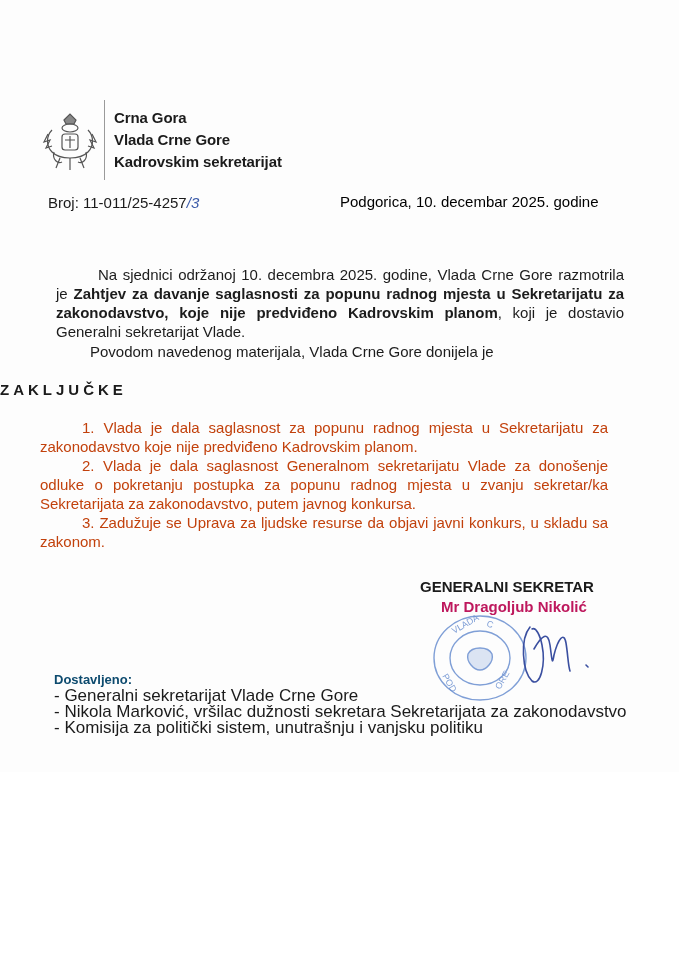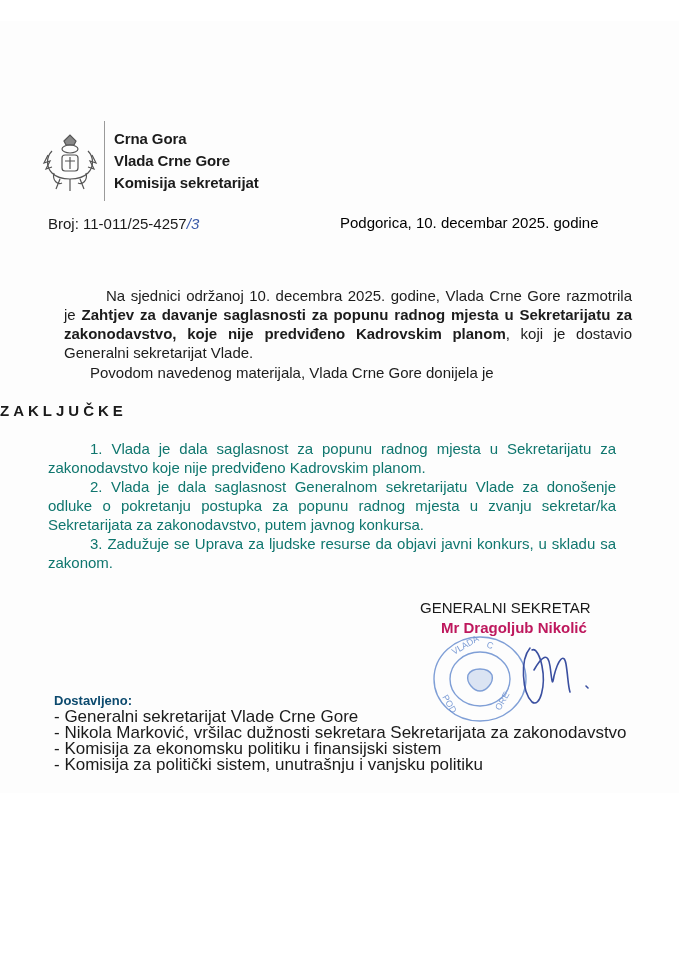--- a/index.html
+++ b/index.html
@@ -1,39 +1,39 @@
 <!DOCTYPE html>
 <html><head>
   <meta charset="utf-8">
   <style>
     html, body { margin: 0; padding: 0; }
     body {
       width: 679px; height: 960px; background: #ffffff; position: relative; overflow: hidden;
       font-family: "Liberation Sans", "DejaVu Sans", sans-serif; color: #1a1a1a;
     }
-    .page { position: absolute; left: 0; top: 0; width: 679px; height: 772px; background: #fdfdfd; margin-top: 21px; }
+    .page { position: absolute; left: 0; top: 0; width: 679px; height: 772px; background: #fdfdfd; }
     .crest { position: absolute; left: 42px; top: 112px; width: 56px; height: 60px; }
     .header-divider { position: absolute; left: 104px; top: 100px; width: 1px; height: 80px; background: #9a9a9a; }
     .header-lines { position: absolute; left: 114px; top: 107px; font-size: 15px; line-height: 22px; font-weight: bold; color: #1b1b1b; }
     .header-lines div { white-space: nowrap; letter-spacing: -0.1px; }
     .ref { position: absolute; left: 48px; top: 194px; font-size: 15px; color: #1b1b1b; white-space: nowrap; text-align: right; }
     .ref .hand { color: #3a5aa8; font-style: italic; font-size: 15px; }
     .place-date { position: absolute; left: 340px; top: 193px; font-size: 15px; color: #000000; white-space: nowrap; }
-    .body-text { position: absolute; left: 64px; width: 568px; font-size: 15px; line-height: 19px; color: #1c1c1c; text-align: justify; }
+    .body-text { position: absolute; left: 56px; width: 568px; font-size: 15px; line-height: 19px; color: #1c1c1c; text-align: justify; }
     .p1 { top: 265px; }
     .p1 .indent { display: inline-block; width: 42px; }
     .bold { font-weight: bold; }
     .p2 { top: 342px; left: 90px; white-space: nowrap; }
     .conclusions-title { position: absolute; left: 0; width: 679px; top: 381px; font-weight: bold; font-size: 15px; letter-spacing: 4px; color: #1b1b1b; }
-    .item { position: absolute; left: 48px; width: 568px; font-size: 15px; line-height: 19px; text-align: justify; color: #0f766e; }
+    .item { position: absolute; left: 40px; width: 568px; font-size: 15px; line-height: 19px; text-align: justify; color: #c2410c; }
     .item .indent { display: inline-block; width: 42px; }
     .i1 { top: 418px; }
     .i2 { top: 456px; }
     .i3 { top: 513px; }
-    .sig-title { position: absolute; left: 420px; top: 578px; font-size: 15px; font-weight: normal; color: #1b1b1b; white-space: nowrap; }
+    .sig-title { position: absolute; left: 420px; top: 578px; font-size: 15px; font-weight: bold; color: #1b1b1b; white-space: nowrap; }
     .sig-name { position: absolute; left: 441px; top: 598px; font-size: 15px; font-weight: bold; color: #be185d; white-space: nowrap; }
     .stamp { position: absolute; left: 428px; top: 610px; width: 110px; height: 95px; }
     .signature { position: absolute; left: 512px; top: 615px; width: 80px; height: 75px; }
     .dist-title { position: absolute; left: 54px; top: 672px; font-size: 13px; font-weight: bold; color: #0c4a6e; }
     .dist-list { position: absolute; left: 54px; top: 688px; font-size: 17px; line-height: 16px; color: #1b1b1b; margin: 0; padding: 0; list-style: none; }
     .dist-list li { white-space: nowrap; }
   </style>
 </head>
 <body>
 
@@ -51,21 +51,21 @@
       <path d="M18 46 L14 56 M38 46 L42 56 M28 46 L28 58"></path>
       <path d="M12 40 C10 48 16 52 20 50 M44 40 C46 48 40 52 36 50"></path>
     </g>
   </svg>
 
   <div class="header-divider"></div>
 
   <div class="header-lines">
     <div>Crna Gora</div>
     <div>Vlada Crne Gore</div>
-    <div>Komisija sekretarijat</div>
+    <div>Kadrovskim sekretarijat</div>
   </div>
 
   <div class="ref">
     <span>Broj: 11-011/25-4257</span><span class="hand">/3</span>
   </div>
 
   <div class="place-date">Podgorica, 10. decembar 2025. godine</div>
 
   <div class="body-text p1">
     <span class="indent"></span><span>Na sjednici održanoj 10. decembra 2025. godine, Vlada Crne Gore razmotrila je </span><span class="bold">Zahtjev za davanje saglasnosti za popunu radnog mjesta u Sekretarijatu za zakonodavstvo, koje nije predviđeno Kadrovskim planom</span><span>, koji je dostavio Generalni sekretarijat Vlade.</span>
@@ -107,17 +107,16 @@
       <path d="M18 12 C8 24 10 56 20 66 C28 72 34 50 30 30 C28 20 24 12 20 14"></path>
       <path d="M22 34 C30 20 36 16 38 30 C40 44 40 52 42 40 C46 24 52 16 54 28 C56 40 56 50 58 56"></path>
       <path d="M74 50 L76 52"></path>
     </g>
   </svg>
 
   <div class="dist-title">Dostavljeno:</div>
   <ul class="dist-list">
     <li>- Generalni sekretarijat Vlade Crne Gore</li>
     <li>- Nikola Marković, vršilac dužnosti sekretara Sekretarijata za zakonodavstvo</li>
-    <li>- Komisija za ekonomsku politiku i finansijski sistem</li>
     <li>- Komisija za politički sistem, unutrašnju i vanjsku politiku</li>
   </ul>
 
 </div>
 
 </body></html>

